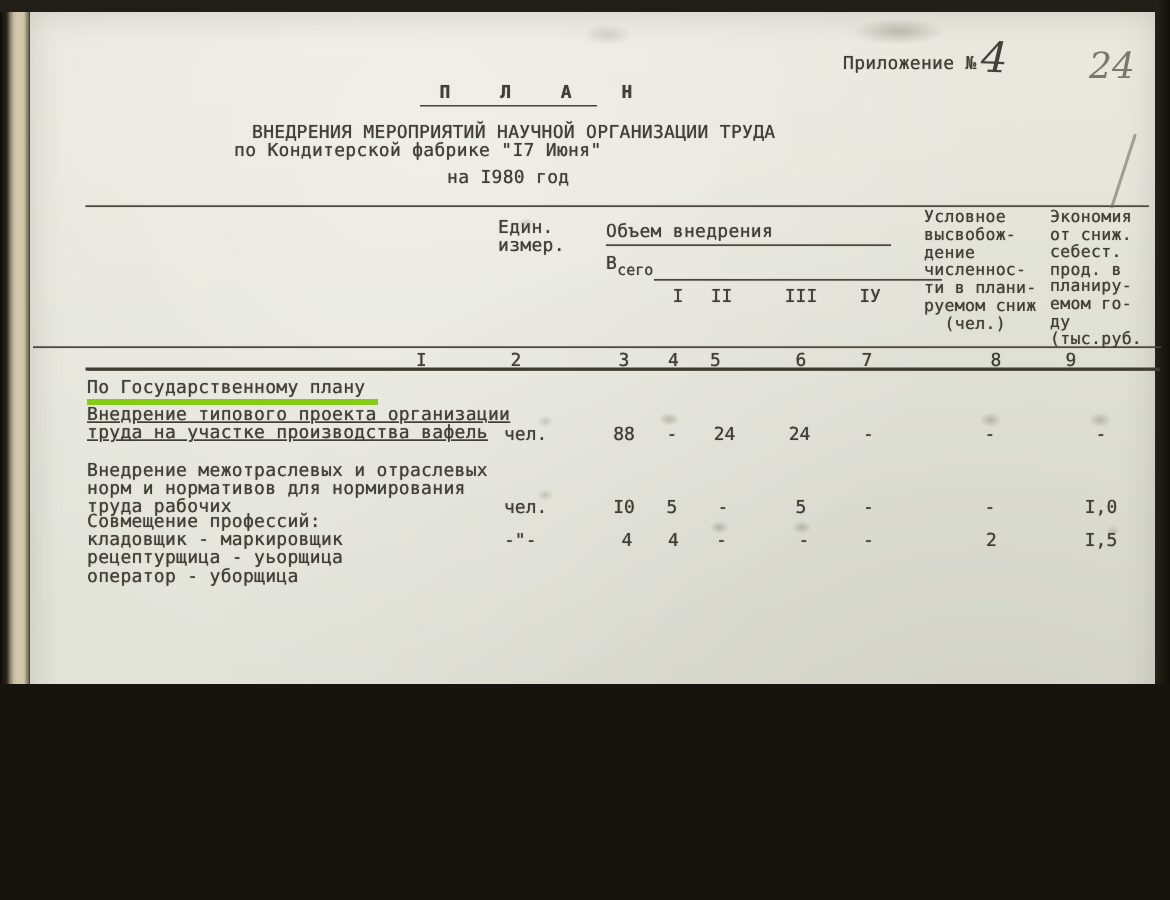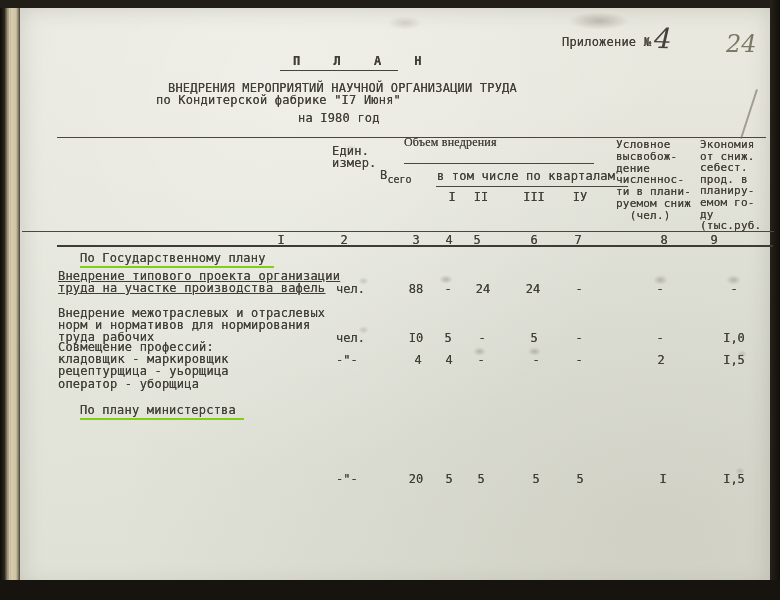--- a/index.html
+++ b/index.html
@@ -1,16 +1,16 @@
 <!DOCTYPE html>
 <html><head>
 <meta charset="utf-8">
 <style>
   html,body{margin:0;padding:0;background:#17140f;}
-  .scan{position:relative;width:780px;height:580px;overflow:hidden;background:#86efac;
+  .scan{position:relative;width:780px;height:456px;overflow:hidden;background:#86efac;
         font-family:"DejaVu Sans Mono","Liberation Mono",monospace;color:#413e36;}
   
   .page{position:absolute;left:20px;top:8px;width:751px;height:580px;
         background:
           radial-gradient(ellipse at 35% 15%, rgba(255,255,255,0.30), rgba(255,255,255,0) 55%),
           radial-gradient(ellipse at 85% 90%, rgba(70,65,50,0.10), rgba(70,65,50,0) 60%),
           linear-gradient(176deg,#eae9e0 0%,#e4e5db 45%,#dfe0d5 100%);
         box-shadow:inset 0 0 22px rgba(60,55,40,0.18);}
   
   .edge-left{position:absolute;left:0;top:0;width:20px;height:600px;
@@ -22,21 +22,21 @@
 
   .t{position:absolute;white-space:pre;font-size:12px;line-height:12.2px;
      text-shadow:0 0 0.6px rgba(65,61,50,0.85);letter-spacing:0.2px;}
   .small{font-size:11px;line-height:11.8px;}
   .hline{position:absolute;height:1px;background:#4b473c;box-shadow:0 0 0.6px rgba(75,71,60,0.8);}
   .thick{height:2px;background:#3f3b31;}
   .val{position:absolute;font-size:12px;transform:translateX(-50%);white-space:pre;
        text-shadow:0 0 0.6px rgba(65,61,50,0.85);}
   .unitv{position:absolute;font-size:12px;white-space:pre;text-shadow:0 0 0.6px rgba(65,61,50,0.85);}
   .num{position:absolute;font-size:12px;transform:translateX(-50%);text-shadow:0 0 0.6px rgba(65,61,50,0.85);}
-  .sec{border-bottom:2px solid #84cc16;padding:0 8px 1px 0;margin-left:22px;}
+  .sec{border-bottom:4px solid #84cc16;padding:0 8px 1px 0;}
   .head{text-align:center;border-bottom:1px solid #46433a;padding-bottom:3px;letter-spacing:13px;
         text-indent:13px;font-weight:bold;}
   .hand{position:absolute;font-family:"DejaVu Serif","Liberation Serif",serif;font-style:italic;}
   .sub{font-size:10px;position:relative;top:4px;letter-spacing:0;}
   .stain{position:absolute;border-radius:50%;pointer-events:none;
          background:radial-gradient(ellipse,rgba(88,82,64,0.30),rgba(88,82,64,0) 70%);}
   .stroke{position:absolute;width:2px;background:rgba(105,99,82,0.55);transform:rotate(18deg);border-radius:2px;}
 </style>
 </head>
 <body>
@@ -58,23 +58,22 @@
   <div class="t" style="left:298px;top:112px;">на I980 год</div>
 
   <div class="hline" style="left:57px;top:137px;width:709px;"></div>
   <div class="hline" style="left:404px;top:163px;width:190px;"></div>
   <div class="hline" style="left:436px;top:186px;width:192px;"></div>
   <div class="hline" style="left:22px;top:231px;width:752px;"></div>
   <div class="hline thick" style="left:57px;top:245px;width:716px;"></div>
 
   <div class="t" style="left:332px;top:145px;">Един.
 измер.</div>
-  <div class="t" style="left:404px;top:136px;font-family:Liberation Serif, serif;">Объем внедрения</div>
-  <div class="t" style="left:380px;top:169px;"><span>В</span><span class="sub">сего</span></div>
-  <div class="t" style="left:437px;top:170px;">в том числе по кварталам</div>
+  <div class="t" style="left:404px;top:148px;">Объем внедрения</div>
+  <div class="t" style="left:404px;top:169px;"><span>В</span><span class="sub">сего</span></div>
   <div class="num" style="left:452px;top:190px;">I</div>
   <div class="num" style="left:481px;top:190px;">II</div>
   <div class="num" style="left:534px;top:190px;">III</div>
   <div class="num" style="left:580px;top:190px;">IУ</div>
   <div class="t small" style="left:616px;top:139px;">Условное
 высвобож-
 дение
 численнос-
 ти в плани-
 руемом сниж
@@ -129,21 +128,20 @@
 оператор - уборщица</div>
   <div class="unitv" style="left:336px;top:353px;">-"-</div>
   <div class="val" style="left:418px;top:353px;">4</div>
   <div class="val" style="left:449px;top:353px;">4</div>
   <div class="val" style="left:481px;top:353px;">-</div>
   <div class="val" style="left:536px;top:353px;">-</div>
   <div class="val" style="left:579px;top:353px;">-</div>
   <div class="val" style="left:661px;top:353px;">2</div>
   <div class="val" style="left:734px;top:353px;">I,5</div>
 
-  <div class="t" style="left:58px;top:404px;"><span class="sec">По плану министерства</span></div>
 
   <div class="unitv" style="left:336px;top:472px;">-"-</div>
   <div class="val" style="left:416px;top:472px;">20</div>
   <div class="val" style="left:449px;top:472px;">5</div>
   <div class="val" style="left:481px;top:472px;">5</div>
   <div class="val" style="left:536px;top:472px;">5</div>
   <div class="val" style="left:580px;top:472px;">5</div>
   <div class="val" style="left:663px;top:472px;">I</div>
   <div class="val" style="left:734px;top:472px;">I,5</div>
 

